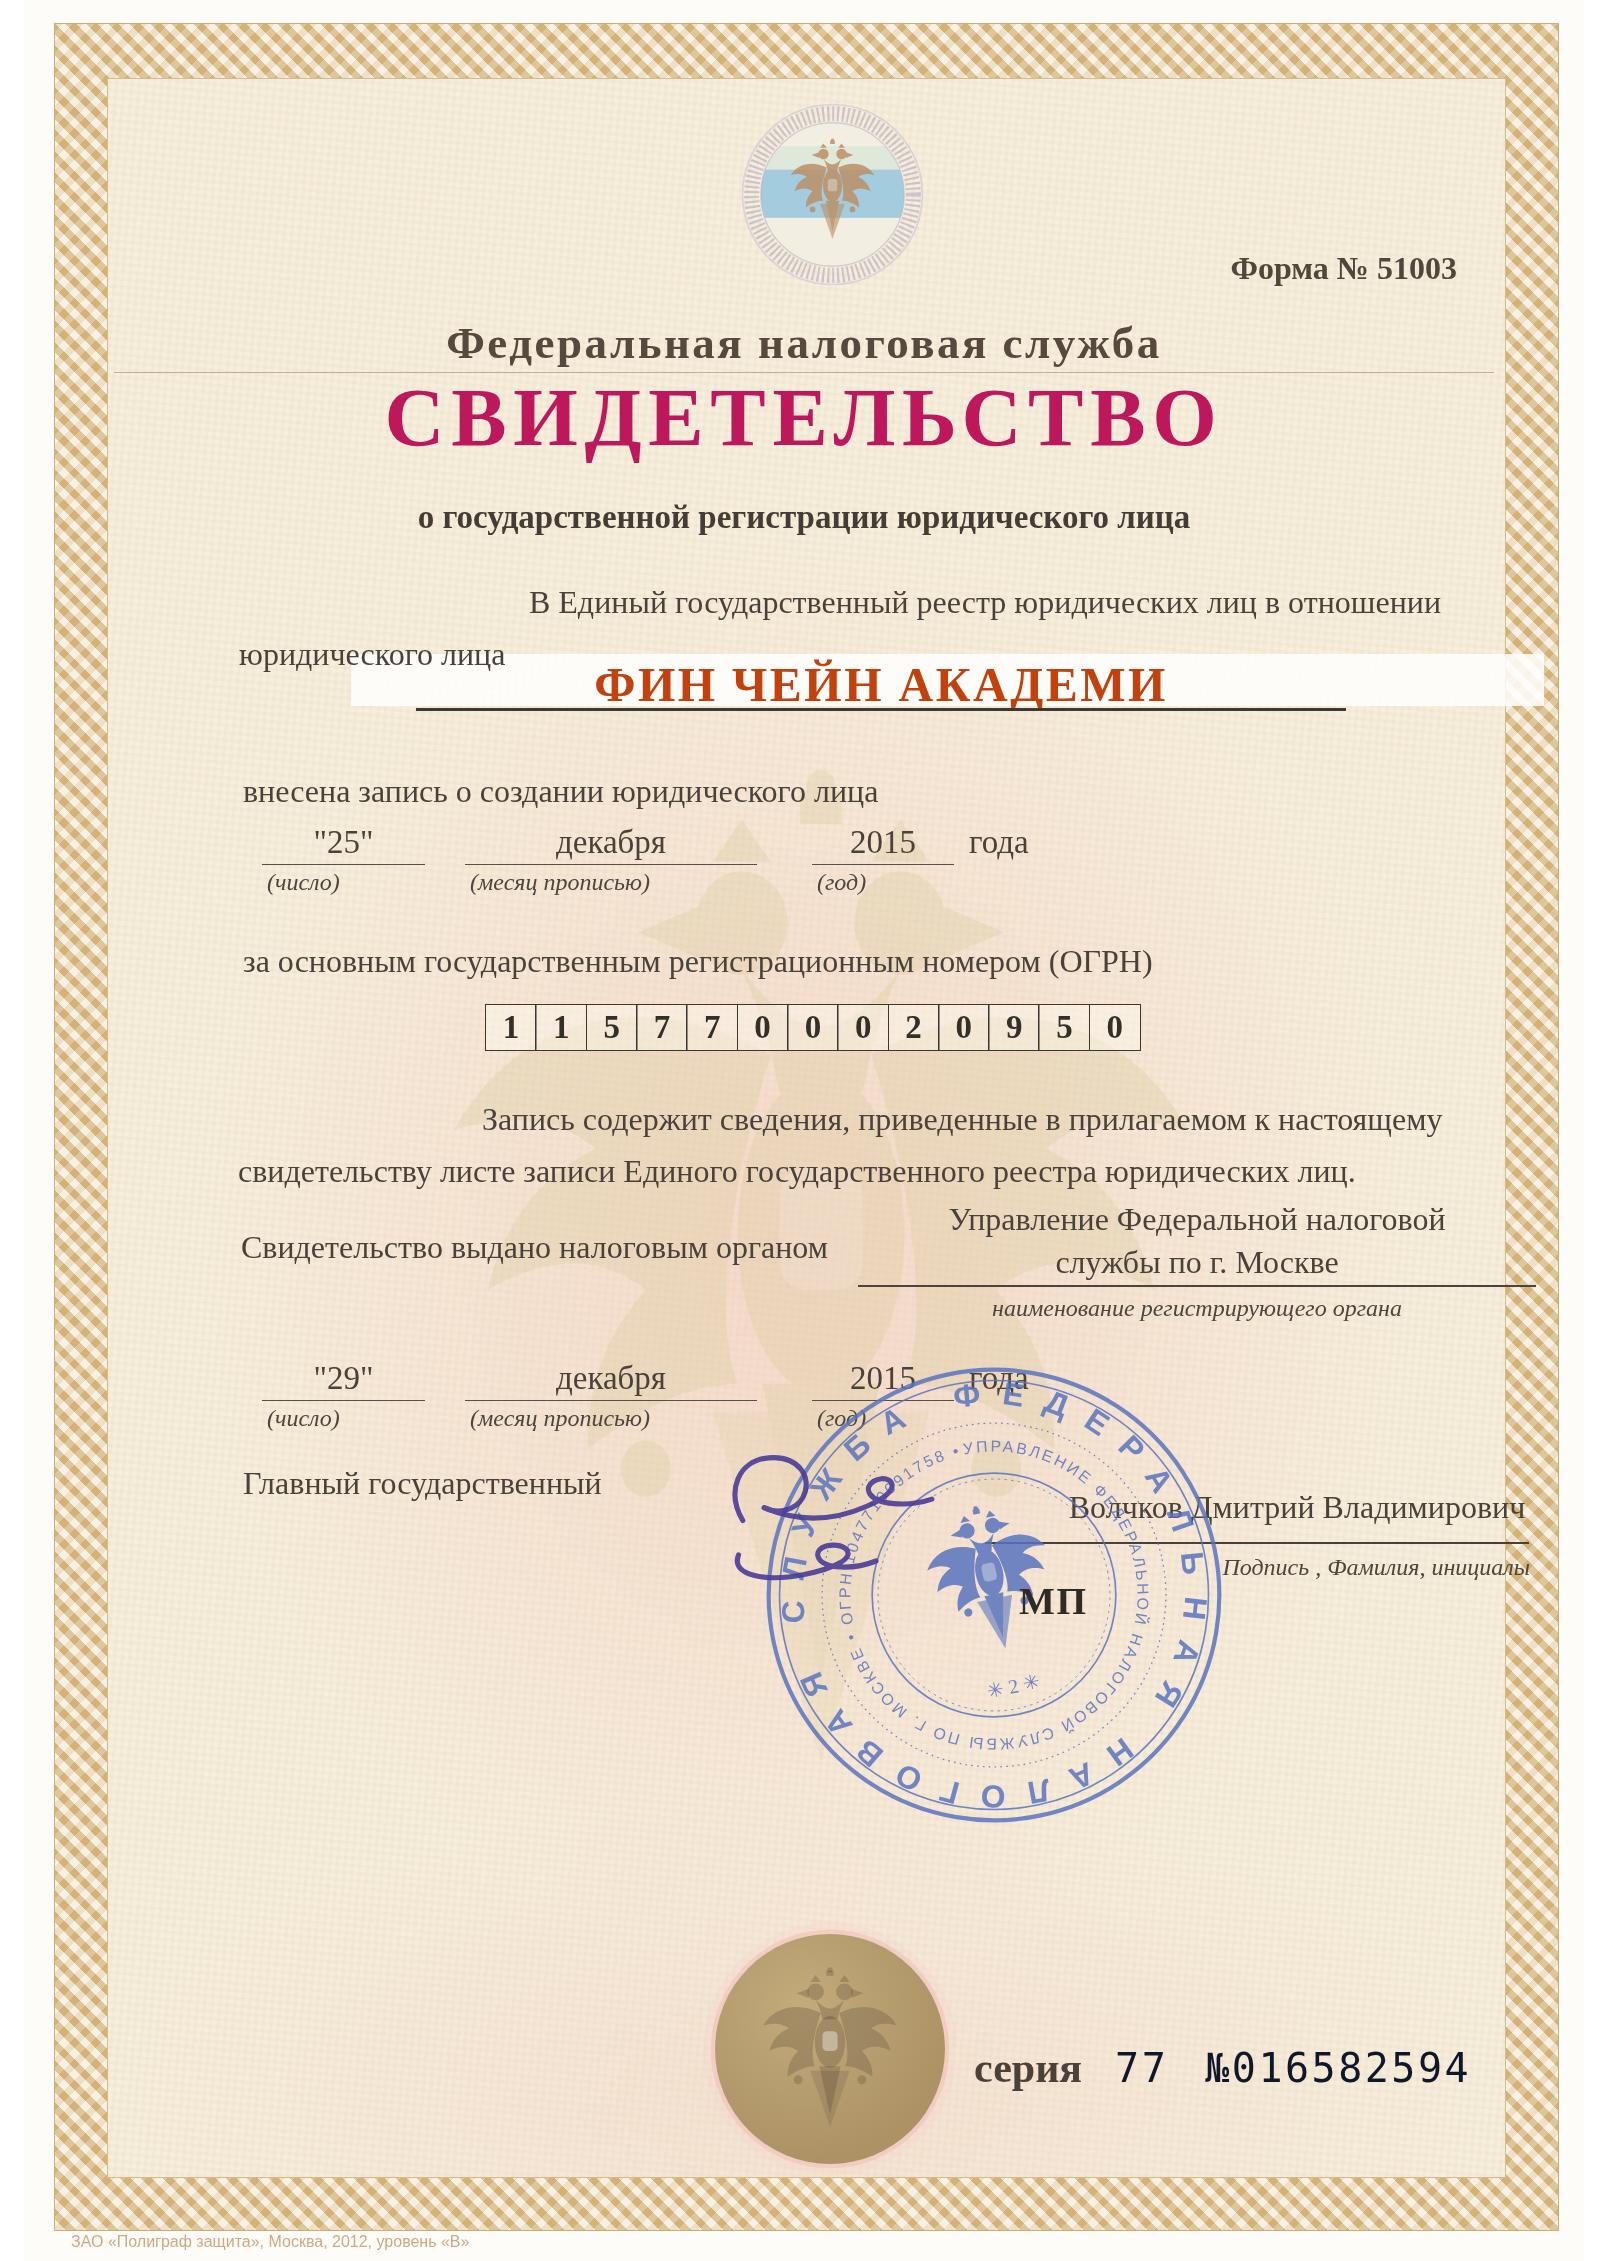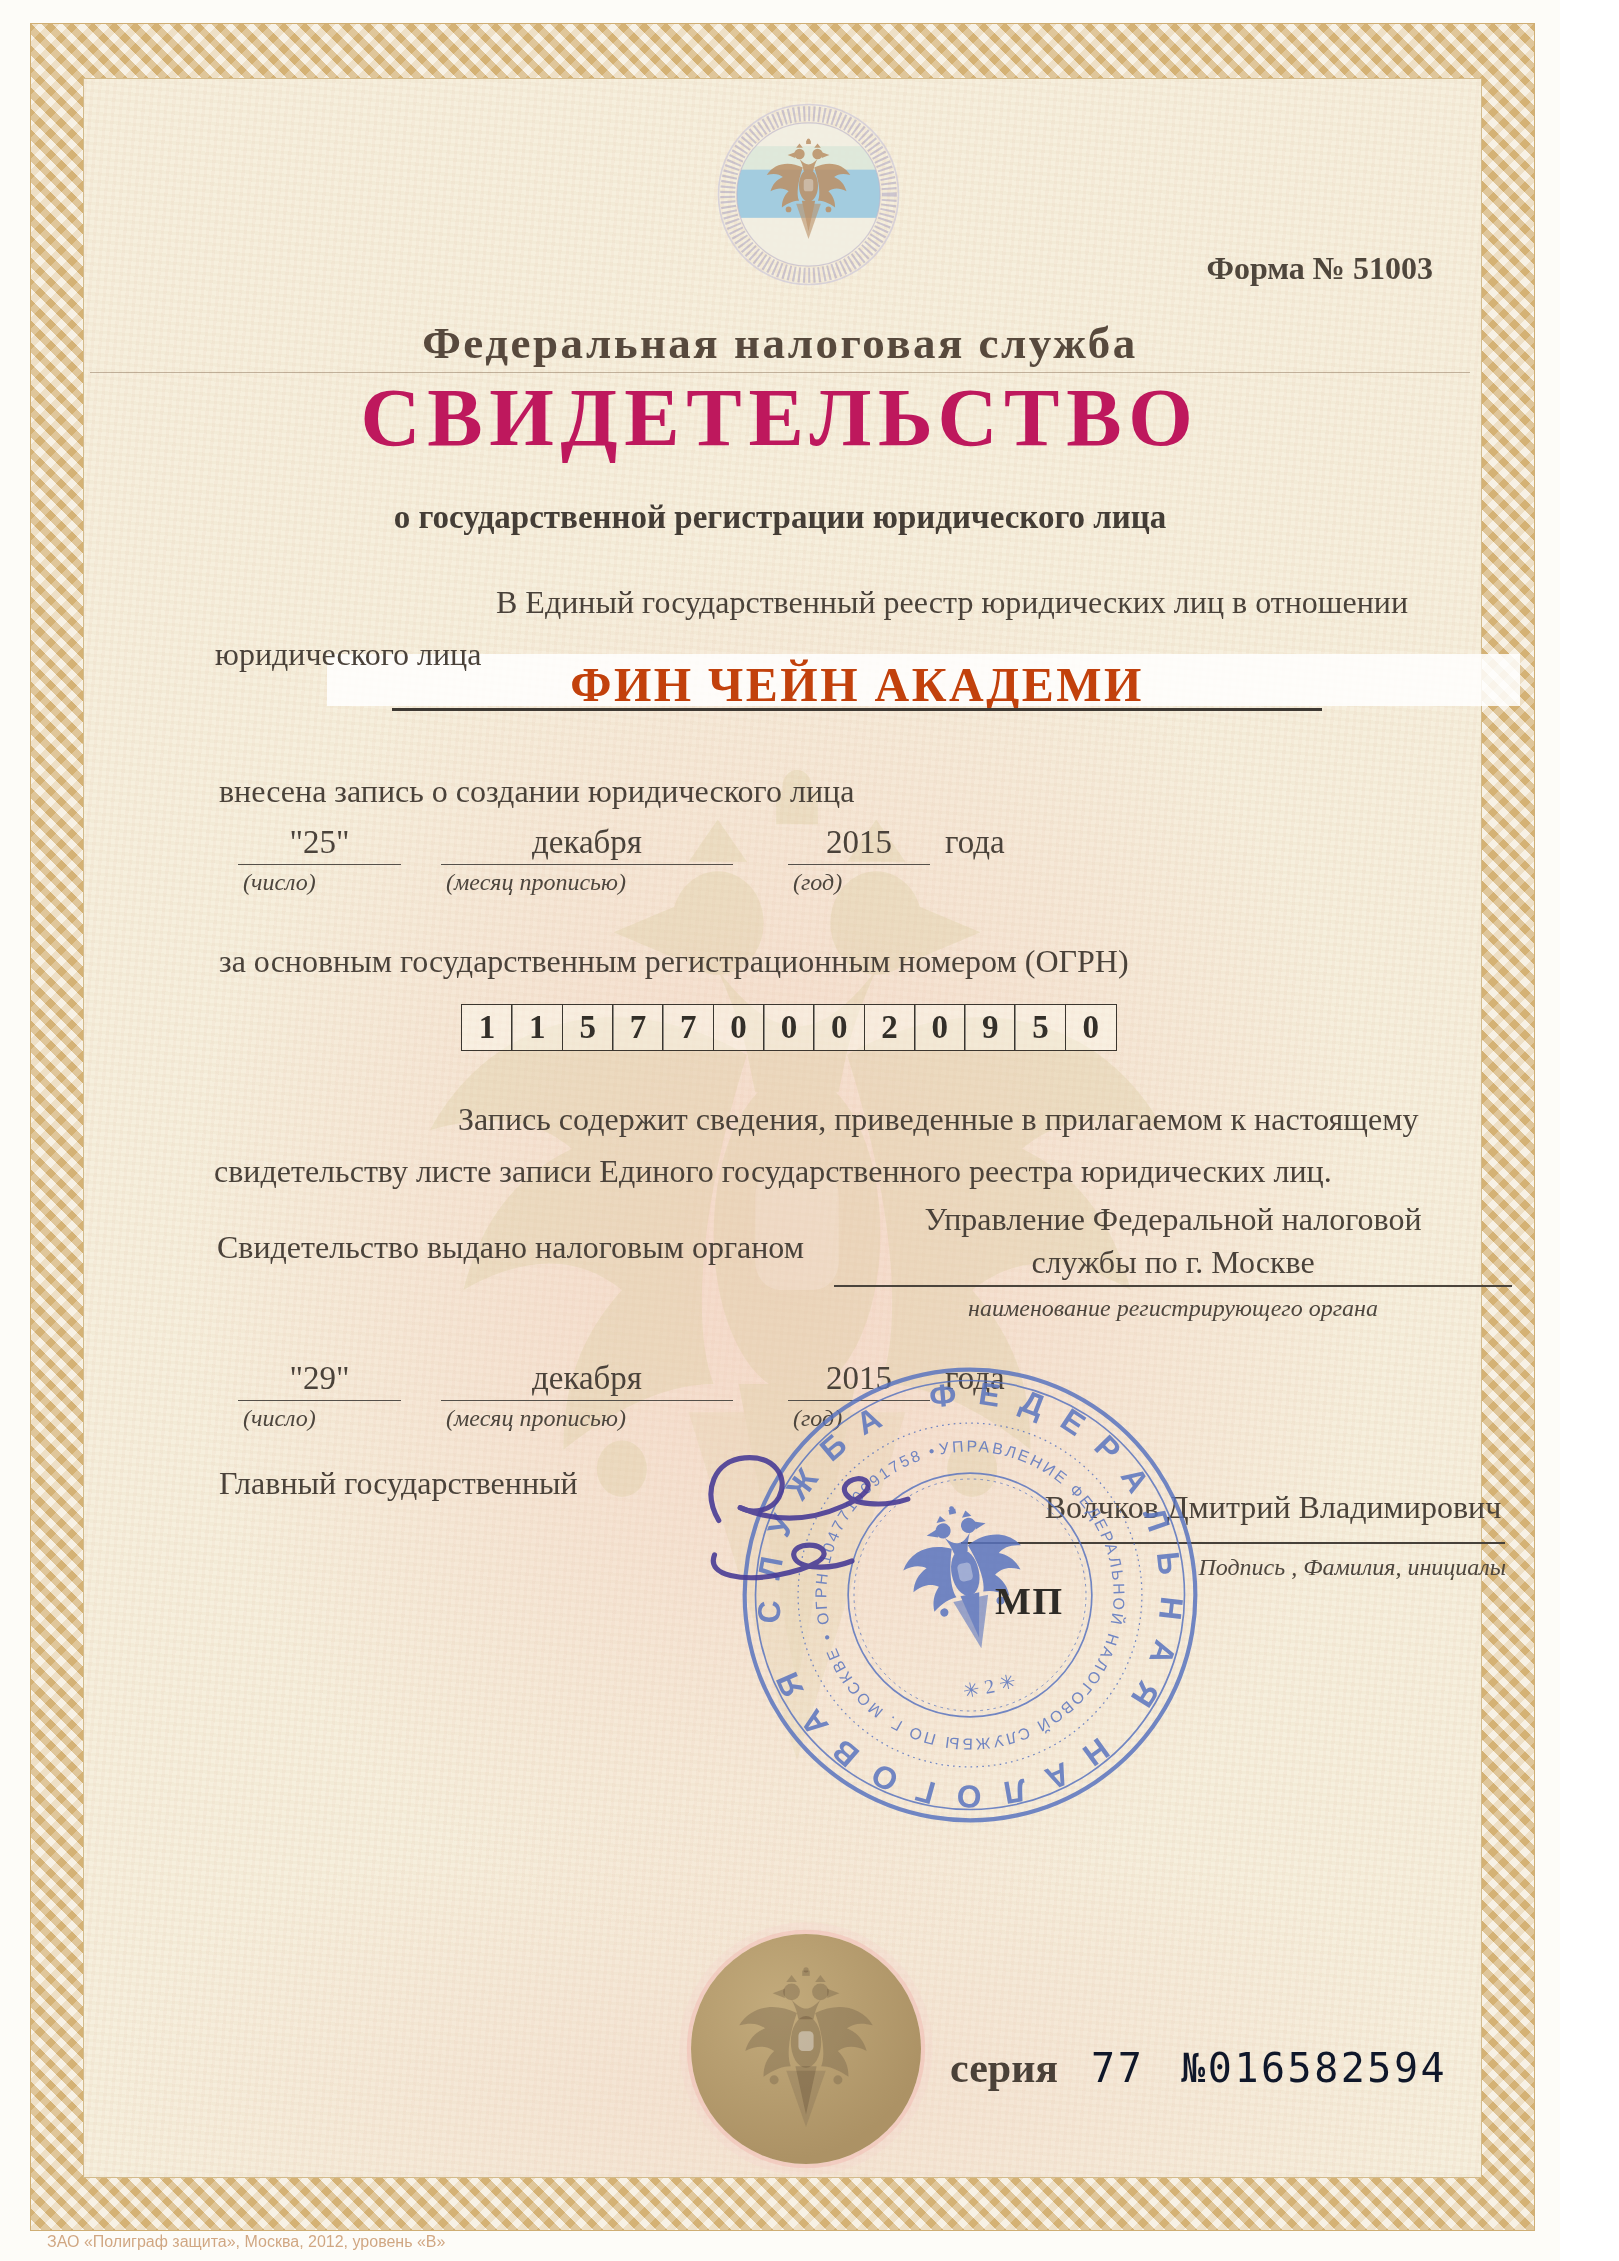--- a/index.html
+++ b/index.html
@@ -1,17 +1,17 @@
 <!DOCTYPE html>
 <html style="font-size:13.4px"><head>
 <meta charset="utf-8">
 <style>
   html,body{margin:0;padding:0;background:#ffffff;}
   .page{position:relative;width:1560px;height:2261px;background:#fdfcf8;overflow:hidden;
-        font-family:"Liberation Serif","DejaVu Serif",serif;color:#4a423a;}
+        font-family:"Liberation Serif","DejaVu Serif",serif;color:#4a423a;margin-left:24px;}
   
   .frame{position:absolute;left:30px;top:23.4px;right:25px;bottom:30px;z-index:0;
     background:
       repeating-linear-gradient(45deg, rgba(255,255,255,.55) 0 7.5px, rgba(205,166,100,.45) 7.5px 15px),
       repeating-linear-gradient(-45deg, rgba(255,255,255,.5) 0 7.5px, rgba(216,182,122,.55) 7.5px 15px),
       #ddc18d;
     border:1.7px solid #cfae74;}
   .inner{position:absolute;left:83px;top:78px;right:78px;bottom:83px;z-index:1;
     background:
       radial-gradient(ellipse 58% 46% at 50% 56%, rgba(243,198,184,.55), rgba(243,198,184,0) 74%),
@@ -26,21 +26,21 @@
   .watermark{position:absolute;left:380px;top:763px;width:834px;height:1035px;color:#d8cb9b;opacity:.3;z-index:1;}
   
   .holo{left:716px;top:102px;width:185px;height:185px;z-index:2;}
   
   .form-label{right:127px;top:250px;font-size:32px;font-weight:bold;color:#4f463c;z-index:3;}
   .agency{left:0;right:0;top:317px;font-size:45px;font-weight:bold;letter-spacing:2.5px;color:#57493d;z-index:3;}
   .rule1{left:90px;right:90px;top:372px;height:0.8px;background:rgba(140,115,90,.5);z-index:3;}
   .title{left:0;right:0;top:369px;font-size:83px;font-weight:bold;letter-spacing:6.7px;color:#be185d;z-index:3;}
   .subtitle{left:0;right:0;top:499px;font-size:33px;font-weight:bold;color:#443d36;z-index:3;}
   .intro{left:215px;top:576px;width:1202px;font-size:32px;line-height:52px;z-index:3;}
-  .intro .l1{margin-left:281px;}
+  .intro .l1{margin-left:281px;text-align:right;}
   
   .white-band{left:327px;top:654px;right:40px;height:52px;background:rgba(255,255,255,.85);z-index:2;}
   .company{left:392px;width:930px;top:657px;font-size:48px;font-weight:bold;letter-spacing:2.5px;color:#c2410c;z-index:3;}
   .company-underline{left:392px;width:930px;top:708px;height:2.5px;background:#3e3933;z-index:3;}
   .company-caption{left:392px;width:930px;top:715px;font-style:italic;font-size:24px;color:#4d463e;z-index:3;}
   .record-line{left:219px;top:773px;font-size:32px;z-index:3;}
   
   .daterow{display:flex;align-items:flex-start;z-index:3;}
   .daterow1{left:238px;top:824px;}
   .daterow2{left:238px;top:1360px;}

